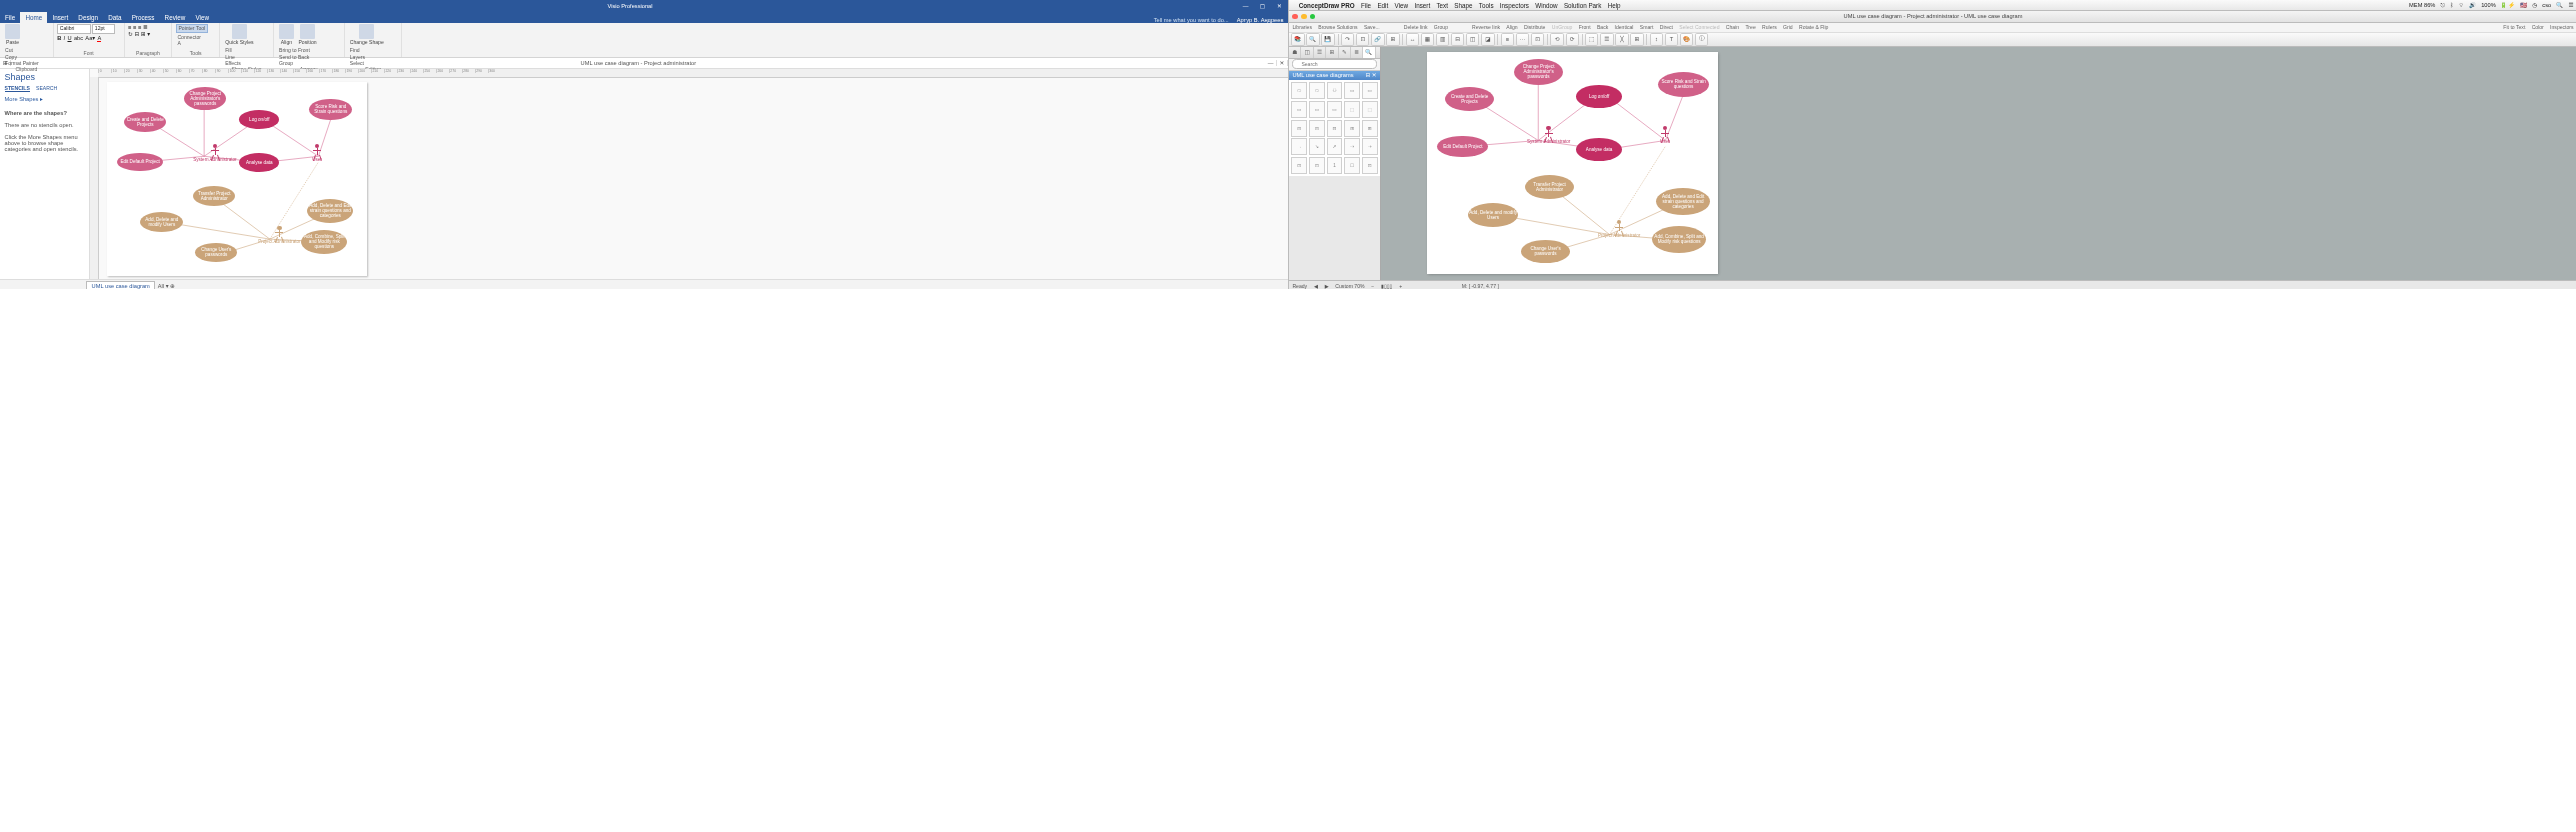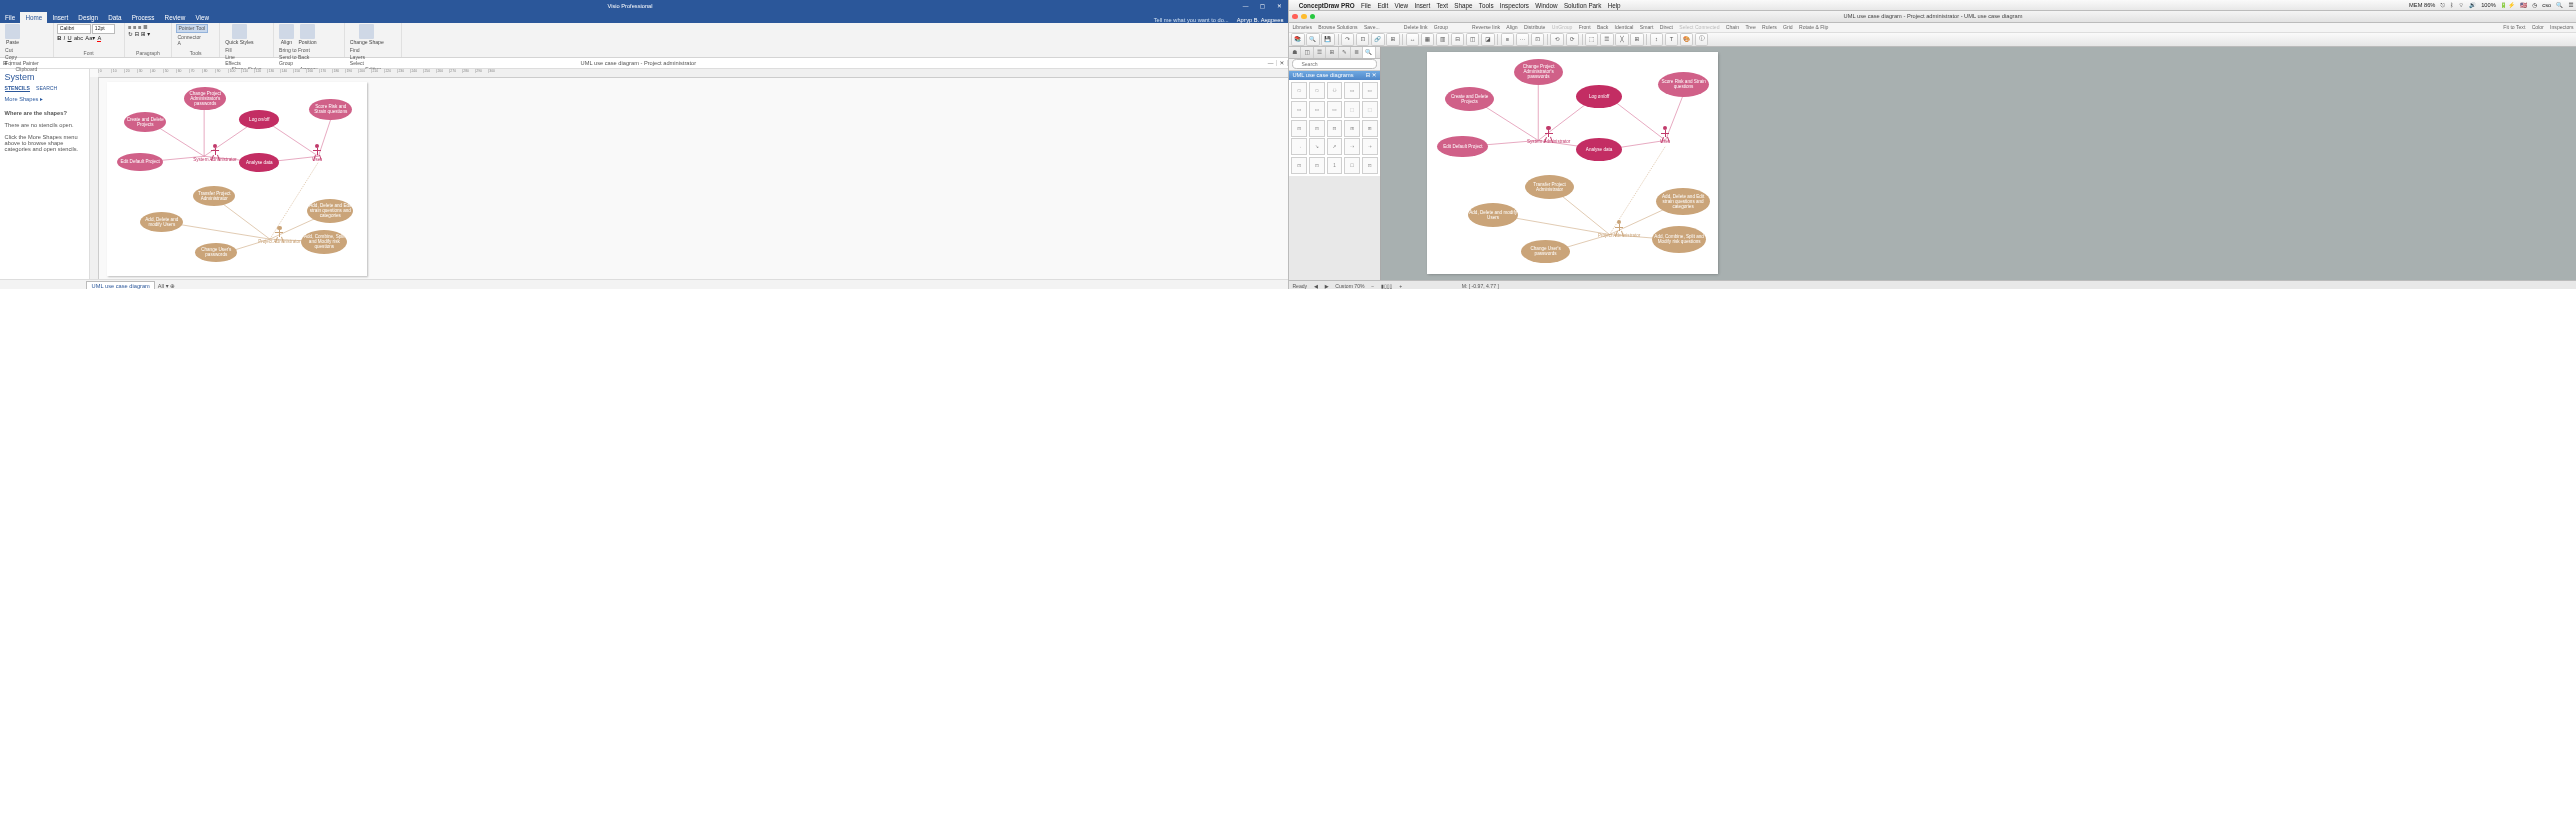--- a/index.html
+++ b/index.html
@@ -221,21 +221,21 @@
   </div>
  </div>
  <div class="v-dochdr">
   <span class="x">⊞</span>
   <span class="dt">UML use case diagram - Project administrator</span>
   <span class="x">—</span>
   <span class="x">✕</span>
  </div>
  <div class="v-body">
   <div class="v-shapes">
-   <h2>System</h2>
+   <h2>Shapes</h2>
    <div class="tabs">
     <span class="on">STENCILS</span>
     <span>SEARCH</span>
    </div>
    <span class="ms"><span>More Shapes</span> ▸</span>
    <div class="hint">
     <b>Where are the shapes?</b>
     <p>There are no stencils open.</p>
     <p>Click the More Shapes menu above to browse shape categories and open stencils.</p>
    </div>

